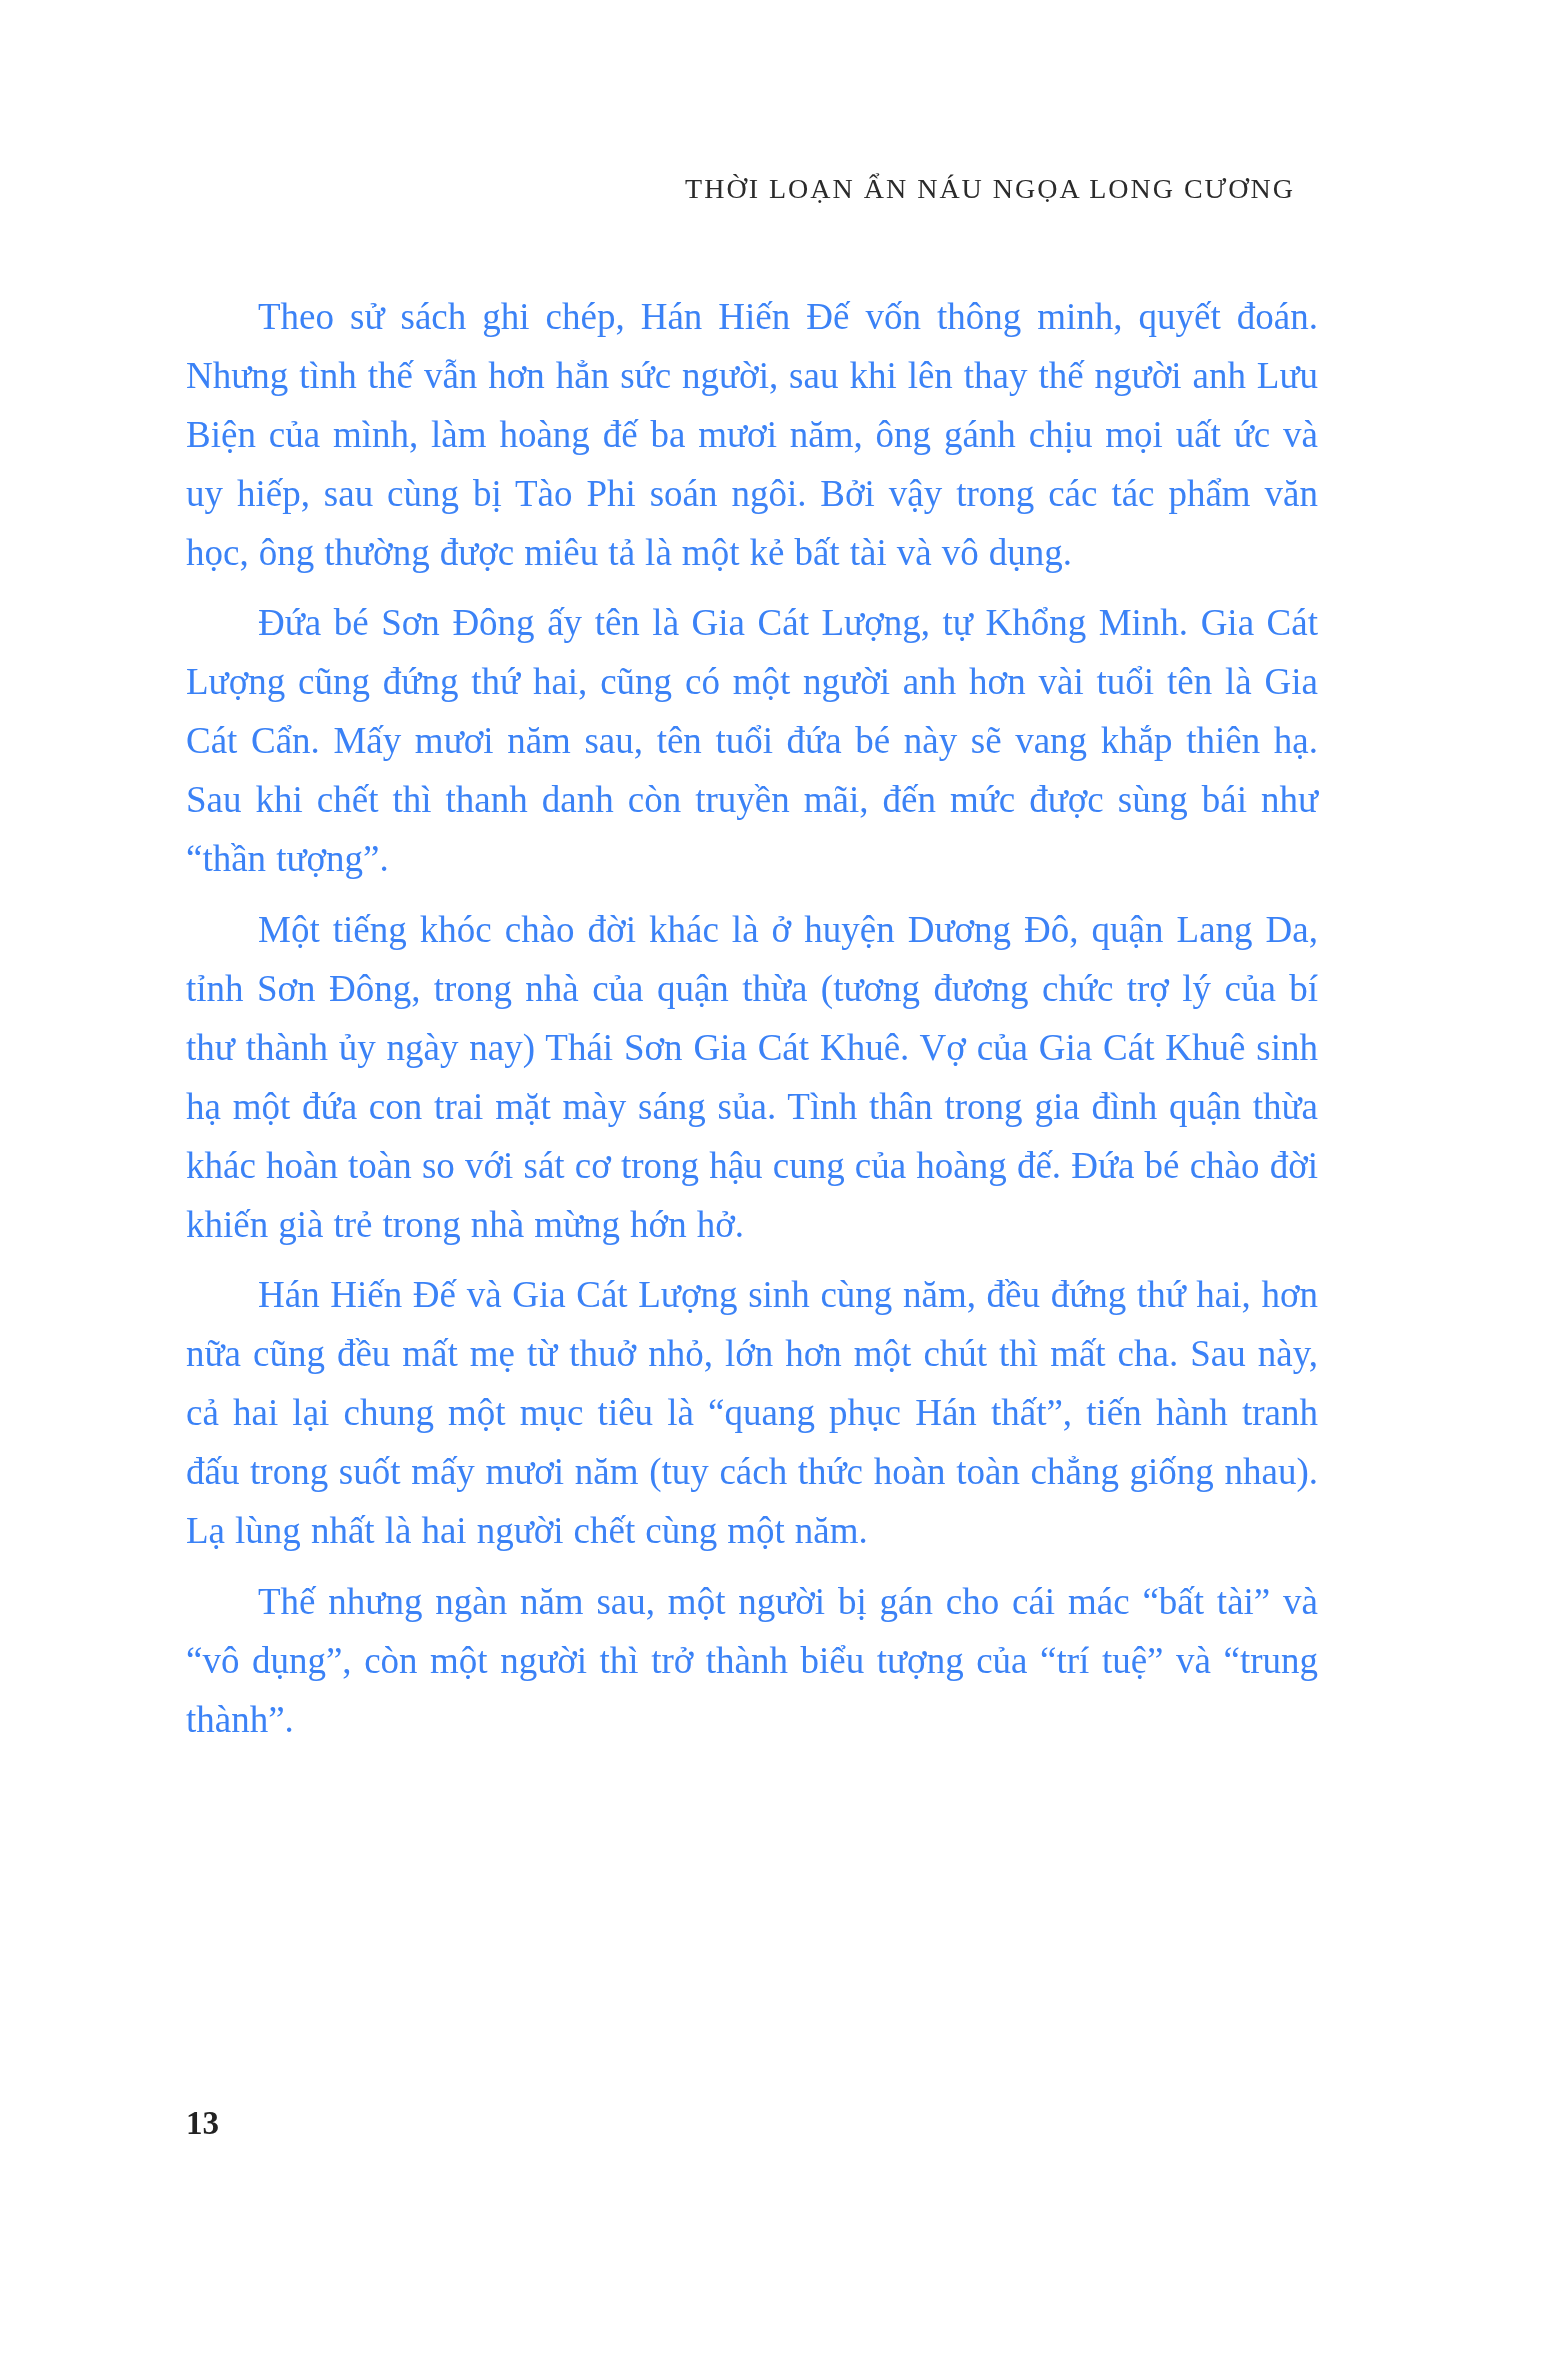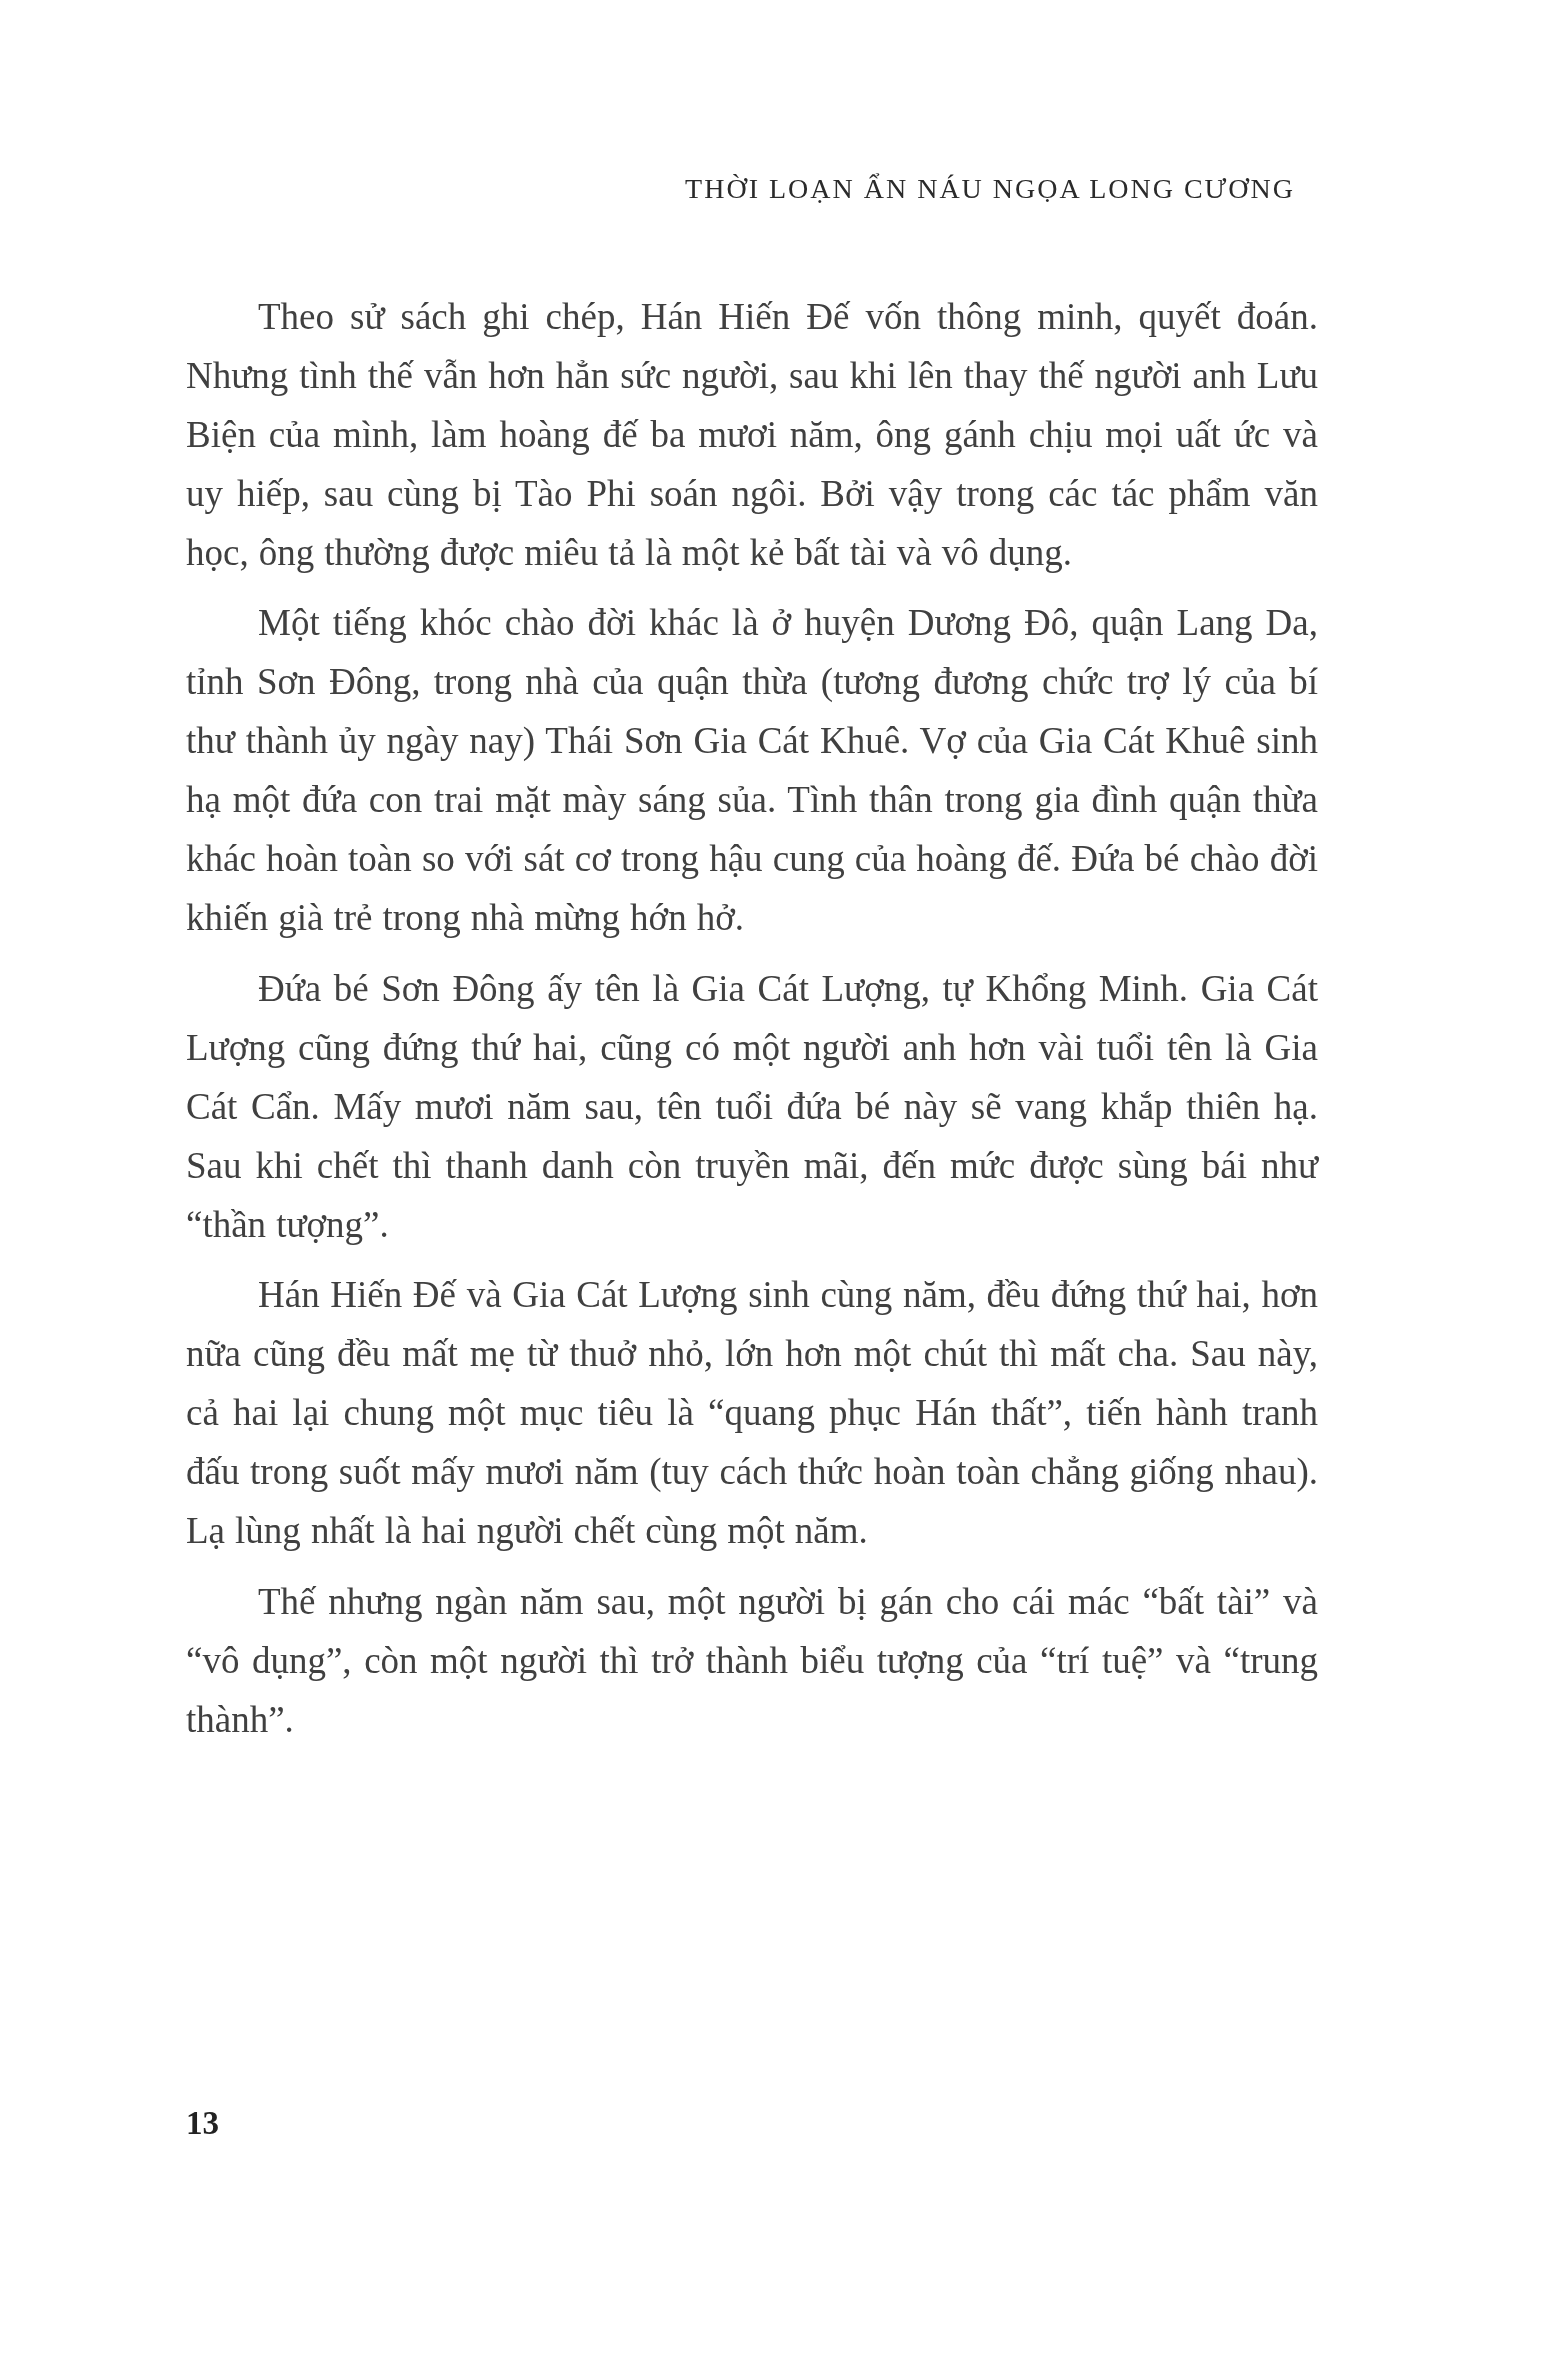--- a/index.html
+++ b/index.html
@@ -39,21 +39,21 @@
     top: 287px;
     left: 186px;
     width: 1132px;
   }
   .content p {
     margin: 0 0 11.4px 0;
     font-size: 37px;
     line-height: 59px;
     text-align: justify;
     text-indent: 72px;
-    color: #404040;
+    color: #3b82f6;
     word-spacing: 0.8px;
   }
   .page-number {
     position: absolute;
     top: 2105px;
     left: 186px;
     width: 1132px;
     text-align: left;
     font-size: 33px;
     font-weight: 600;
@@ -62,22 +62,22 @@
 </style>
 </head>
 <body>
 
 <div class="page">
 
   <div class="running-head">THỜI LOẠN ẨN NÁU NGỌA LONG CƯƠNG</div>
 
   <div class="content">
     <p>Theo sử sách ghi chép, Hán Hiến Đế vốn thông minh, quyết đoán. Nhưng tình thế vẫn hơn hẳn sức người, sau khi lên thay thế người anh Lưu Biện của mình, làm hoàng đế ba mươi năm, ông gánh chịu mọi uất ức và uy hiếp, sau cùng bị Tào Phi soán ngôi. Bởi vậy trong các tác phẩm văn học, ông thường được miêu tả là một kẻ bất tài và vô dụng.</p>
+    <p>Đứa bé Sơn Đông ấy tên là Gia Cát Lượng, tự Khổng Minh. Gia Cát Lượng cũng đứng thứ hai, cũng có một người anh hơn vài tuổi tên là Gia Cát Cẩn. Mấy mươi năm sau, tên tuổi đứa bé này sẽ vang khắp thiên hạ. Sau khi chết thì thanh danh còn truyền mãi, đến mức được sùng bái như “thần tượng”.</p>
     <p>Một tiếng khóc chào đời khác là ở huyện Dương Đô, quận Lang Da, tỉnh Sơn Đông, trong nhà của quận thừa (tương đương chức trợ lý của bí thư thành ủy ngày nay) Thái Sơn Gia Cát Khuê. Vợ của Gia Cát Khuê sinh hạ một đứa con trai mặt mày sáng sủa. Tình thân trong gia đình quận thừa khác hoàn toàn so với sát cơ trong hậu cung của hoàng đế. Đứa bé chào đời khiến già trẻ trong nhà mừng hớn hở.</p>
-    <p>Đứa bé Sơn Đông ấy tên là Gia Cát Lượng, tự Khổng Minh. Gia Cát Lượng cũng đứng thứ hai, cũng có một người anh hơn vài tuổi tên là Gia Cát Cẩn. Mấy mươi năm sau, tên tuổi đứa bé này sẽ vang khắp thiên hạ. Sau khi chết thì thanh danh còn truyền mãi, đến mức được sùng bái như “thần tượng”.</p>
     <p>Hán Hiến Đế và Gia Cát Lượng sinh cùng năm, đều đứng thứ hai, hơn nữa cũng đều mất mẹ từ thuở nhỏ, lớn hơn một chút thì mất cha. Sau này, cả hai lại chung một mục tiêu là “quang phục Hán thất”, tiến hành tranh đấu trong suốt mấy mươi năm (tuy cách thức hoàn toàn chẳng giống nhau). Lạ lùng nhất là hai người chết cùng một năm.</p>
     <p>Thế nhưng ngàn năm sau, một người bị gán cho cái mác “bất tài” và “vô dụng”, còn một người thì trở thành biểu tượng của “trí tuệ” và “trung thành”.</p>
   </div>
 
   <div class="page-number">13</div>
 
 </div>
 
 
 </body></html>

